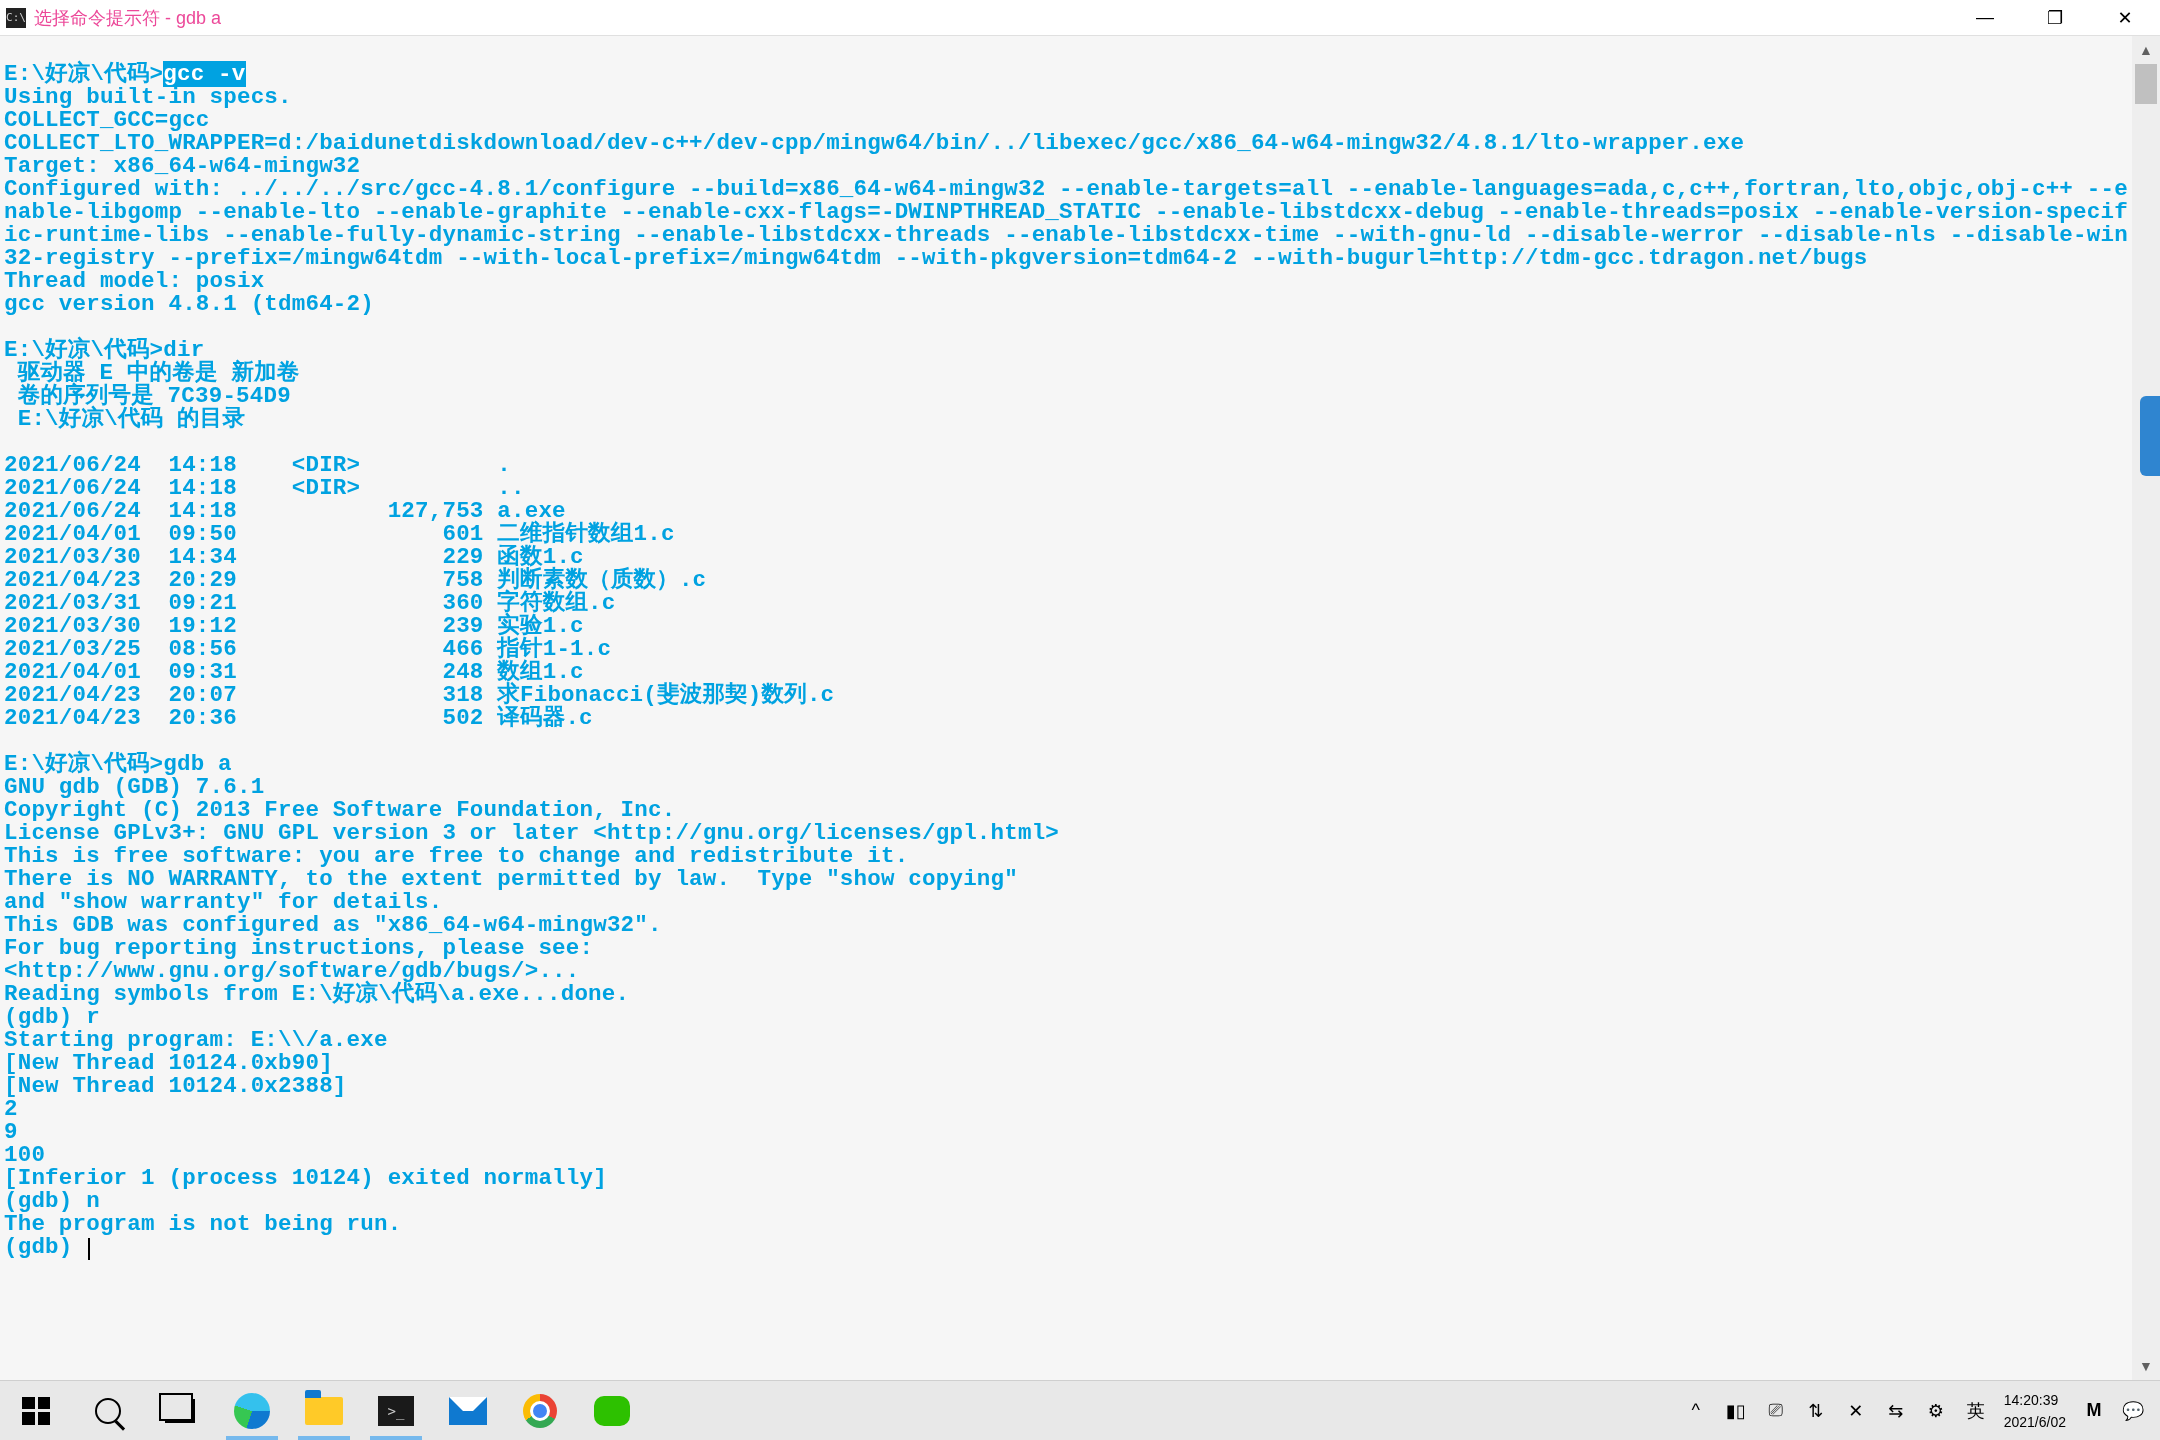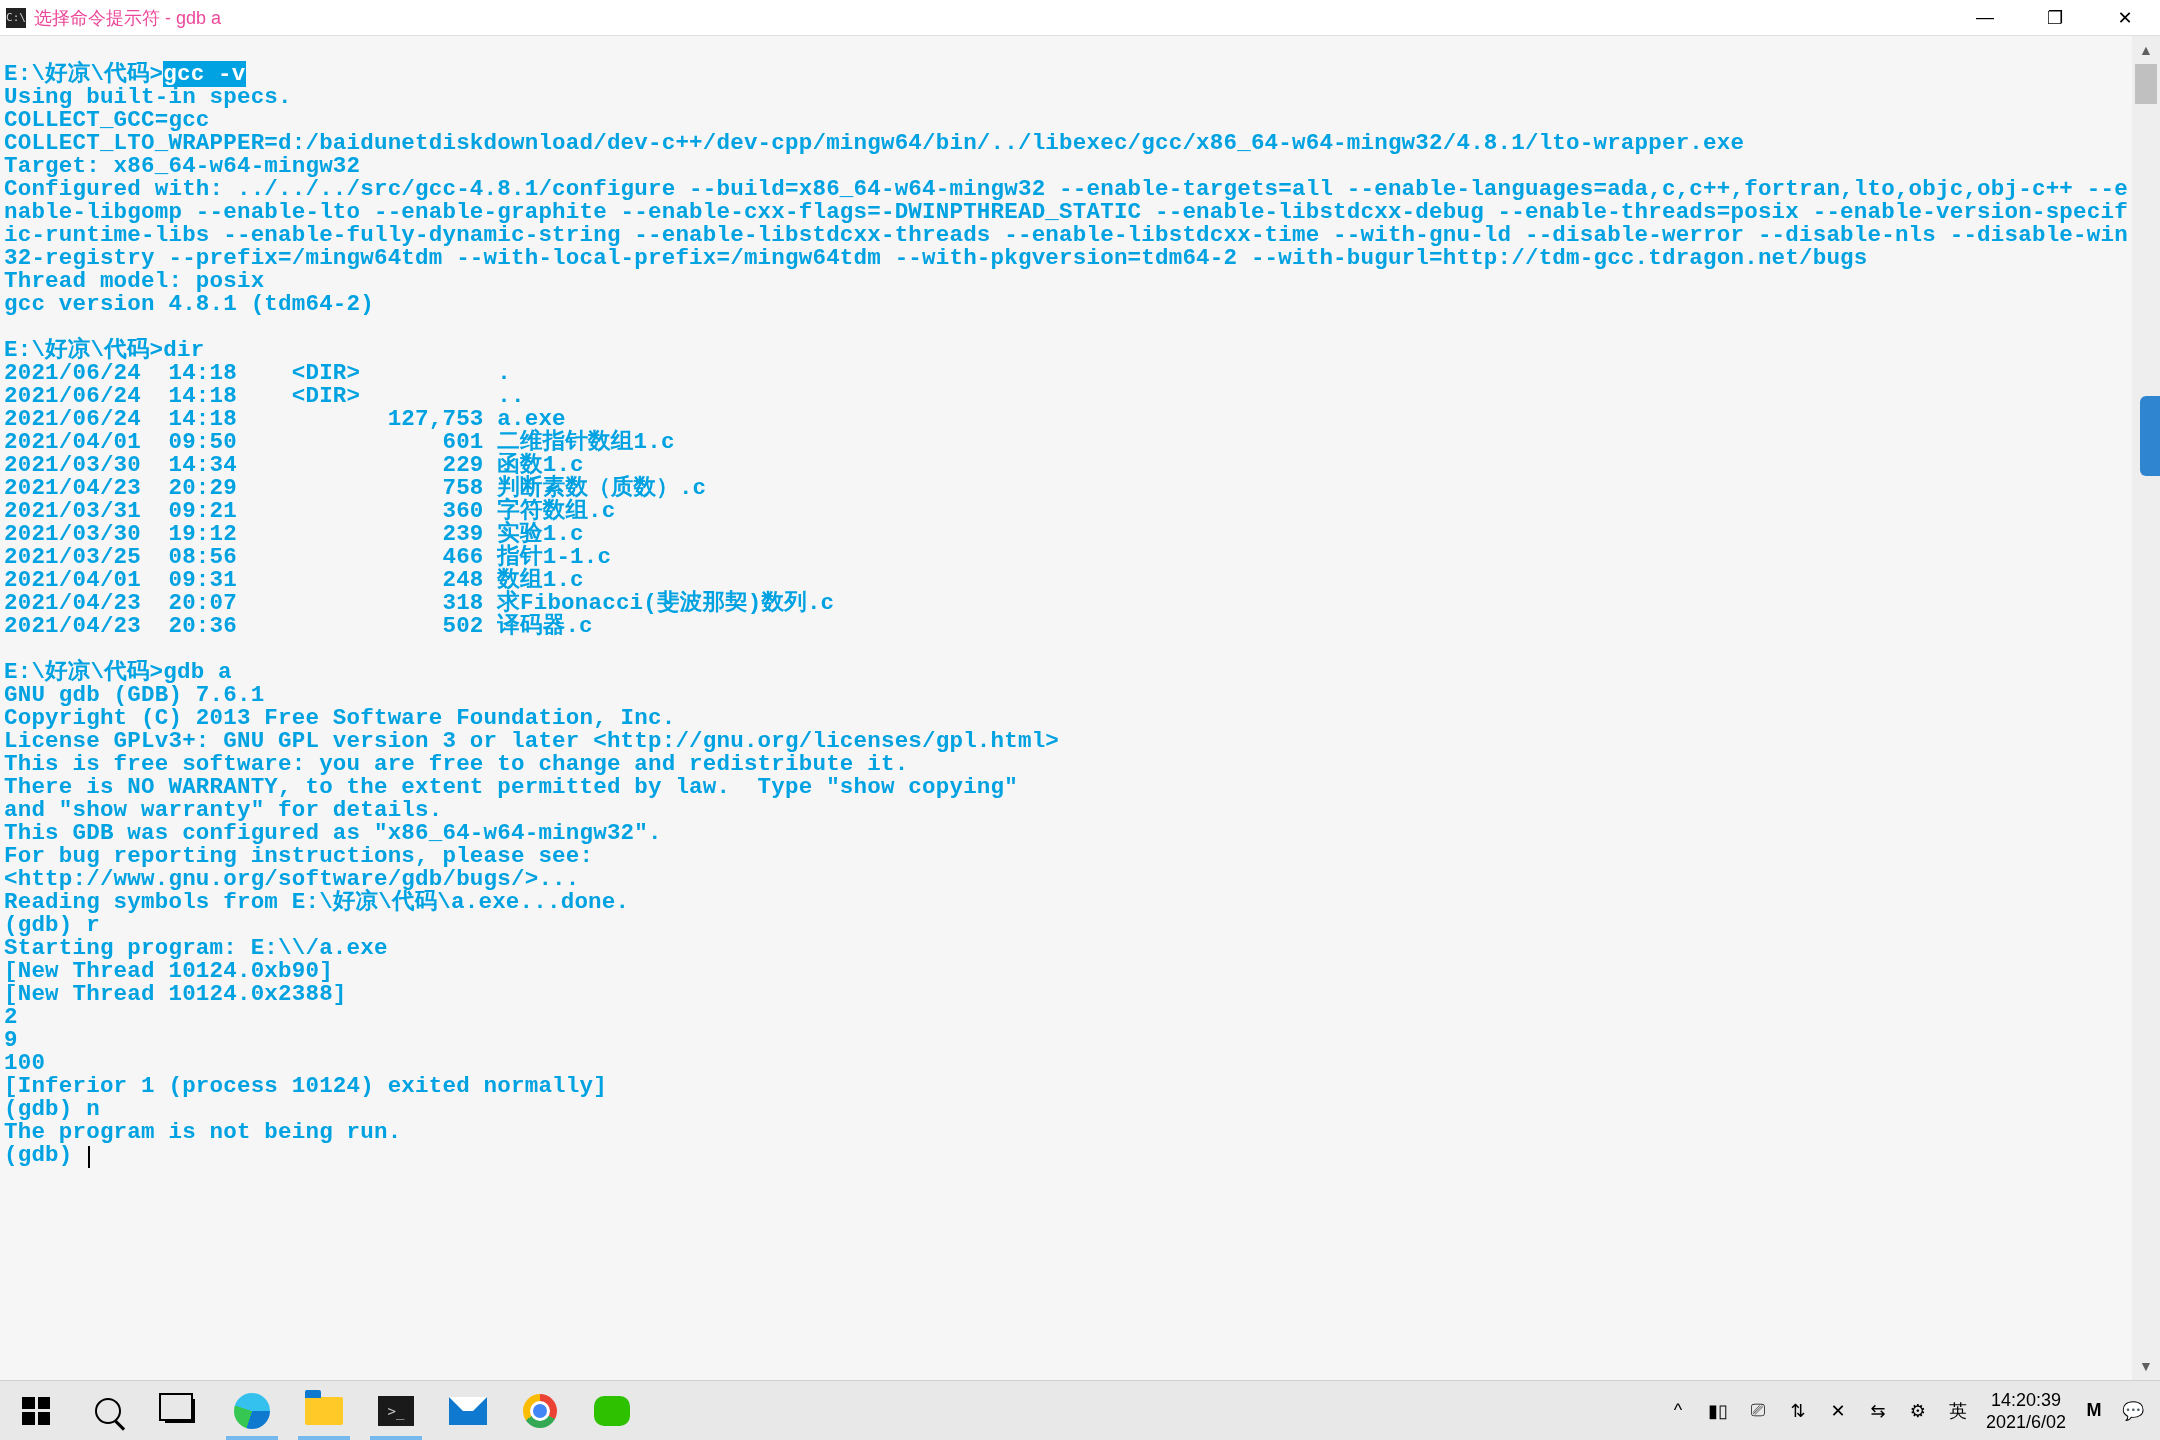--- a/index.html
+++ b/index.html
@@ -22,21 +22,21 @@
 .vscroll .thumb { position:absolute; left:3px; right:3px; top:0; height:40px; background:#c0c0c0; }
 .vscroll .bottom { position:absolute; bottom:0; left:0; right:0; }
 .side-tab { position:absolute; right:0; top:360px; width:20px; height:80px; background:#2f85d0; border-radius:6px 0 0 6px; }
 
 .taskbar { height:60px; background:#e8e8e8; display:flex; align-items:stretch; border-top:1px solid #cfcfcf; }
 .taskbar .tbtn { width:72px; display:flex; align-items:center; justify-content:center; position:relative; }
 .taskbar .tbtn.active::after { content:""; position:absolute; bottom:0; left:10px; right:10px; height:4px; background:#76b9ed; }
 .taskbar .ico { width:38px; height:38px; display:flex; align-items:center; justify-content:center; }
 .taskbar .spacer { flex:1; }
 .tray { display:flex; align-items:center; gap:16px; padding:0 14px; color:#000; font-size:18px; }
-.tray .clock { text-align:center; font-size:18px; line-height:22px; }
+.tray .clock { font-size:14px; line-height:22px; }
 .tray .micon { width:24px; height:24px; display:flex; align-items:center; justify-content:center; }
 .watermark { position:absolute; right:20px; bottom:62px; color:#bbb; font-size:20px; opacity:.4; font-family:Consolas,monospace; }
 
 
 .shape-win { width:28px; height:28px; display:grid; grid-template:1fr 1fr/1fr 1fr; gap:3px; }
 .shape-win div { background:#000; }
 .shape-search { width:26px; height:26px; border:2.5px solid #000; border-radius:50%; position:relative; }
 .shape-search::after { content:""; position:absolute; width:12px; height:2.5px; background:#000; bottom:-5px; right:-7px; transform:rotate(45deg); }
 .shape-task { width:30px; height:24px; border:2px solid #000; position:relative; }
 .shape-task::before{ content:""; position:absolute; left:-8px; top:-8px; width:30px; height:24px; border:2px solid #000; background:#e8e8e8; }
@@ -63,20 +63,21 @@
     <div class="winbtn">—</div>
     <div class="winbtn">❐</div>
     <div class="winbtn close">✕</div>
   </div>
 
   <div class="terminal-wrap">
     <div class="terminal">
 <span class="ln"><span>E:\好凉\代码&gt;</span><span class="hl">gcc -v</span></span>
 <div id="gcc-block"><div class="ln">Using built-in specs.</div><div class="ln">COLLECT_GCC=gcc</div><div class="ln">COLLECT_LTO_WRAPPER=d:/baidunetdiskdownload/dev-c++/dev-cpp/mingw64/bin/../libexec/gcc/x86_64-w64-mingw32/4.8.1/lto-wrapper.exe</div><div class="ln">Target: x86_64-w64-mingw32</div><div class="ln">Configured with: ../../../src/gcc-4.8.1/configure --build=x86_64-w64-mingw32 --enable-targets=all --enable-languages=ada,c,c++,fortran,lto,objc,obj-c++ --enable-libgomp --enable-lto --enable-graphite --enable-cxx-flags=-DWINPTHREAD_STATIC --enable-libstdcxx-debug --enable-threads=posix --enable-version-specific-runtime-libs --enable-fully-dynamic-string --enable-libstdcxx-threads --enable-libstdcxx-time --with-gnu-ld --disable-werror --disable-nls --disable-win32-registry --prefix=/mingw64tdm --with-local-prefix=/mingw64tdm --with-pkgversion=tdm64-2 --with-bugurl=http://tdm-gcc.tdragon.net/bugs</div><div class="ln">Thread model: posix</div><div class="ln">gcc version 4.8.1 (tdm64-2)</div><div class="ln"></div></div>
 <span class="ln"><span>E:\好凉\代码&gt;</span><span>dir</span></span>
+<div id="dir-header"><div class="ln"> 驱动器 E 中的卷是 新加卷</div><div class="ln"> 卷的序列号是 7C39-54D9</div><div class="ln"></div><div class="ln"> E:\好凉\代码 的目录</div><div class="ln"></div></div>
 <div id="dir-rows"><div class="ln">2021/06/24  14:18    &lt;DIR&gt;          .</div><div class="ln">2021/06/24  14:18    &lt;DIR&gt;          ..</div><div class="ln">2021/06/24  14:18           127,753 a.exe</div><div class="ln">2021/04/01  09:50               601 二维指针数组1.c</div><div class="ln">2021/03/30  14:34               229 函数1.c</div><div class="ln">2021/04/23  20:29               758 判断素数（质数）.c</div><div class="ln">2021/03/31  09:21               360 字符数组.c</div><div class="ln">2021/03/30  19:12               239 实验1.c</div><div class="ln">2021/03/25  08:56               466 指针1-1.c</div><div class="ln">2021/04/01  09:31               248 数组1.c</div><div class="ln">2021/04/23  20:07               318 求Fibonacci(斐波那契)数列.c</div><div class="ln">2021/04/23  20:36               502 译码器.c</div></div>
 <span class="ln"><span>E:\好凉\代码&gt;</span><span>gdb a</span></span>
 <div id="gdb-block"><div class="ln">GNU gdb (GDB) 7.6.1</div><div class="ln">Copyright (C) 2013 Free Software Foundation, Inc.</div><div class="ln">License GPLv3+: GNU GPL version 3 or later &lt;http://gnu.org/licenses/gpl.html&gt;</div><div class="ln">This is free software: you are free to change and redistribute it.</div><div class="ln">There is NO WARRANTY, to the extent permitted by law.  Type "show copying"</div><div class="ln">and "show warranty" for details.</div><div class="ln">This GDB was configured as "x86_64-w64-mingw32".</div><div class="ln">For bug reporting instructions, please see:</div><div class="ln">&lt;http://www.gnu.org/software/gdb/bugs/&gt;...</div><div class="ln">Reading symbols from E:\好凉\代码\a.exe...done.</div><div class="ln">(gdb) r</div><div class="ln">Starting program: E:\\/a.exe</div><div class="ln">[New Thread 10124.0xb90]</div><div class="ln">[New Thread 10124.0x2388]</div><div class="ln">2</div><div class="ln">9</div><div class="ln">100</div><div class="ln">[Inferior 1 (process 10124) exited normally]</div><div class="ln">(gdb) n</div><div class="ln">The program is not being run.</div><div class="ln">(gdb) <span class="cursor"></span></div></div>
     </div>
 
     <div class="vscroll">
       <div class="arrow">▲</div>
       <div class="track">
         <div class="thumb"></div>
       </div>

